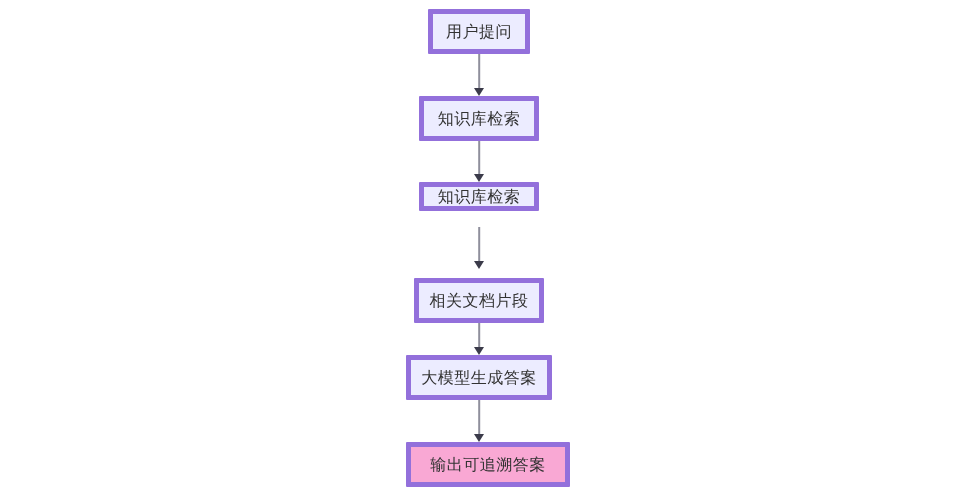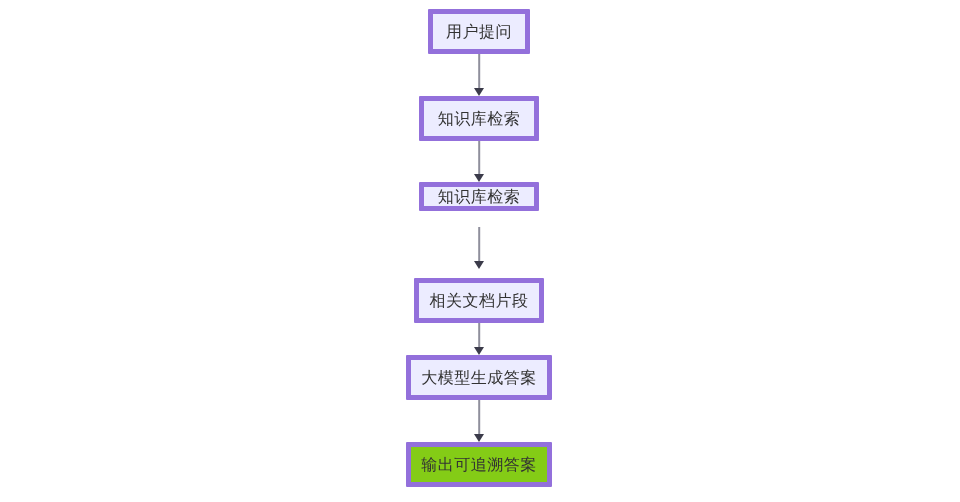--- a/index.html
+++ b/index.html
@@ -98,17 +98,17 @@
   </div>
   <div class="node" style="left: 419px; top: 182px; width: 120px; height: 29px; background: rgb(236, 236, 255); border-color: rgb(147, 112, 219); color: rgb(51, 51, 51);">
     <span class="node-label">知识库检索</span>
   </div>
   <div class="node" style="left: 414px; top: 269px; width: 130px; height: 45px; background: rgb(236, 236, 255); border-color: rgb(147, 112, 219); color: rgb(51, 51, 51); margin-top: 9px;">
     <span class="node-label">相关文档片段</span>
   </div>
   <div class="node" style="left: 406px; top: 355px; width: 146px; height: 45px; background: rgb(236, 236, 255); border-color: rgb(147, 112, 219); color: rgb(51, 51, 51);">
     <span class="node-label">大模型生成答案</span>
   </div>
-  <div class="node" style="left: 406px; top: 442px; width: 146px; height: 45px; background: #84cc16; border-color: rgb(147, 112, 219); color: rgb(51, 51, 51);">
+  <div class="node" style="left: 406px; top: 442px; width: 164px; height: 45px; background: #f9a8d4; border-color: rgb(147, 112, 219); color: rgb(51, 51, 51);">
     <span class="node-label">输出可追溯答案</span>
   </div>
 
 </div>
 
 </body></html>

